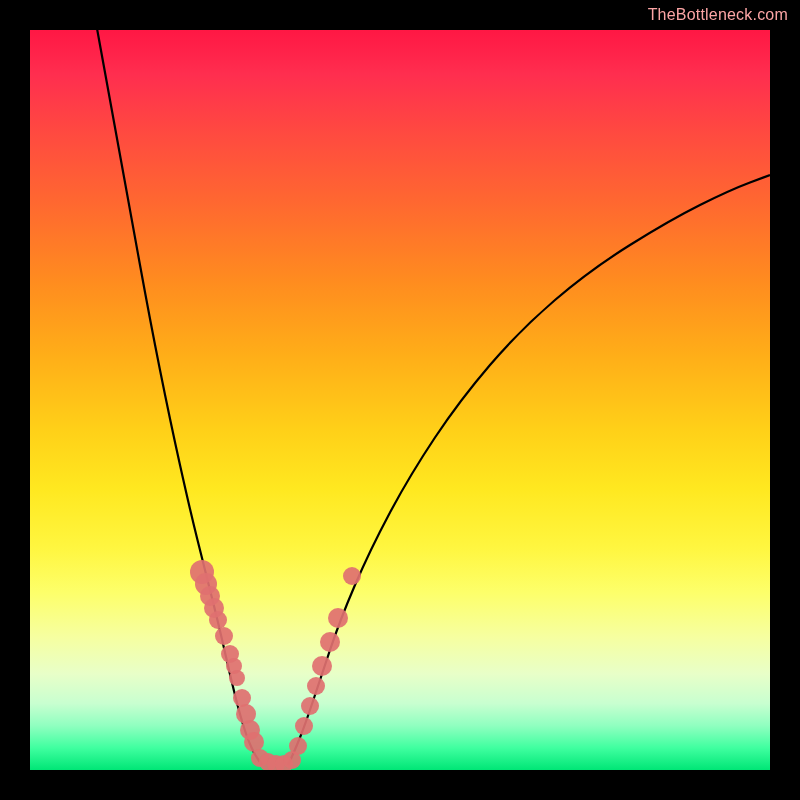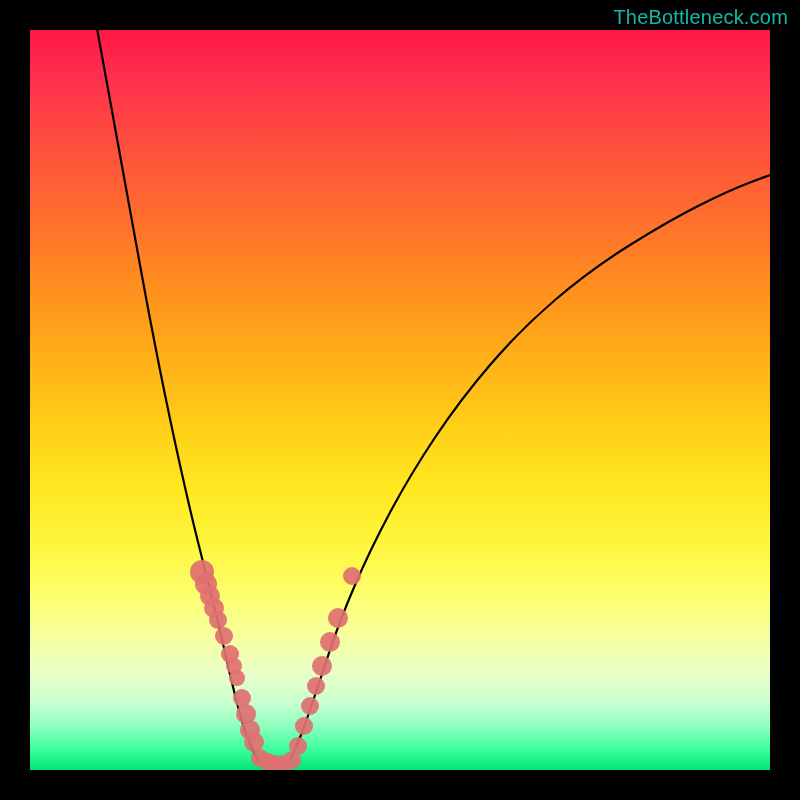--- a/index.html
+++ b/index.html
@@ -39,22 +39,22 @@
       #c8ffd0 91%,
       #90ffc0 94%,
       #40ffa0 97%,
       #00e676 100%
     );
   }
   .watermark {
     position: absolute;
     top: 6px;
     right: 12px;
-    color: #14b8a6;
-    font-size: 20px;
+    color: #fca5a5;
+    font-size: 16px;
     font-weight: 500;
     letter-spacing: 0.2px;
   }
   svg.overlay {
     position: absolute;
     left: 0; top: 0;
     width: 740px;
     height: 740px;
     overflow: visible;
   }

